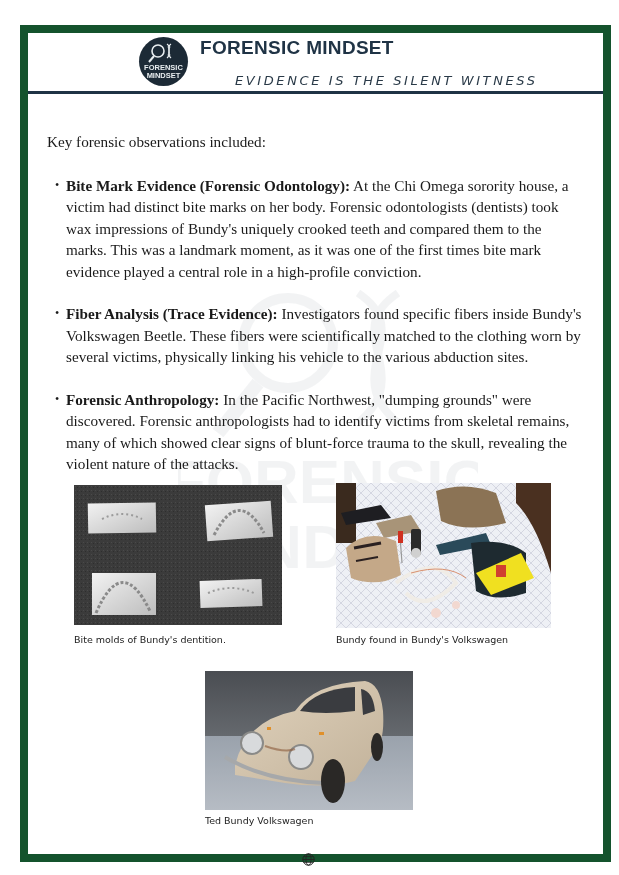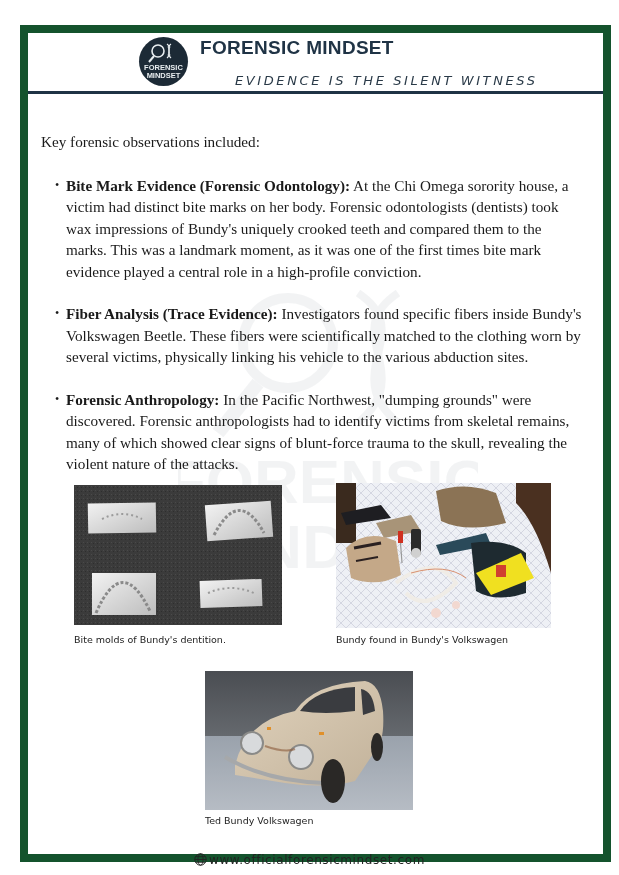--- a/index.html
+++ b/index.html
@@ -5,21 +5,21 @@
     html, body { margin:0; padding:0; background:#ffffff; }
     body { width:619px; height:875px; position:relative; overflow:hidden; font-family:"Liberation Serif", serif; color:#1a1a1a; }
     .frame { position:absolute; left:20px; top:25px; width:575px; height:821px; border:8px solid #14532d; box-sizing:content-box; }
     .header { position:absolute; left:0; top:0; width:575px; height:58px; border-bottom:3px solid #1f3345; }
     .logo { position:absolute; left:111px; top:4px; width:49px; height:49px; border-radius:50%; background:#1c2a36; overflow:hidden; }
     .logo svg { position:absolute; left:0; top:0; }
     .brand-title { position:absolute; left:172px; top:4px; font-family:"Liberation Sans", sans-serif; font-weight:bold; font-size:19px; letter-spacing:0.3px; color:#1f3345; white-space:nowrap; }
     .brand-tag { position:absolute; left:207px; top:40px; font-family:"DejaVu Sans", sans-serif; font-style:italic; font-size:13px; letter-spacing:2.6px; color:#2a3a48; white-space:nowrap; }
     .watermark { position:absolute; left:150px; top:250px; width:300px; height:300px; opacity:0.05; pointer-events:none; }
     .content { position:absolute; left:13px; top:98px; width:545px; font-size:15.2px; line-height:21.5px; }
-    .intro { margin:0 0 22px 0; }
+    .intro { margin:0 0 22px 6px; }
     ul { list-style:none; margin:0; padding:0; }
     li { position:relative; padding-left:25px; margin-bottom:21px; }
     li .bullet { position:absolute; left:14px; top:0; font-size:12px; }
     li b { font-weight:bold; }
     .fig { position:absolute; overflow:hidden; }
     .caption { position:absolute; font-family:"DejaVu Sans", sans-serif; font-size:9.5px; color:#222; white-space:nowrap; }
     .footer { position:absolute; left:0; top:853px; width:619px; text-align:center; font-family:"DejaVu Sans", sans-serif; font-size:12px; letter-spacing:0.6px; color:#222; }
     .footer .globe { display:inline-block; vertical-align:-2px; margin-right:2px; }
   </style>
 </head>
@@ -162,14 +162,14 @@
 
 <div class="footer">
   <span class="globe">
     <svg width="13" height="13" viewBox="0 0 13 13">
       <circle cx="6.5" cy="6.5" r="5.7" fill="none" stroke="#222" stroke-width="1"></circle>
       <ellipse cx="6.5" cy="6.5" rx="2.6" ry="5.7" fill="none" stroke="#222" stroke-width="0.9"></ellipse>
       <line x1="0.8" y1="6.5" x2="12.2" y2="6.5" stroke="#222" stroke-width="0.9"></line>
       <line x1="1.8" y1="3.6" x2="11.2" y2="3.6" stroke="#222" stroke-width="0.8"></line>
       <line x1="1.8" y1="9.4" x2="11.2" y2="9.4" stroke="#222" stroke-width="0.8"></line>
     </svg>
-  </span><span>www.officialforensicmindset.com</span>
+  </span>
 </div>
 
 </body></html>

